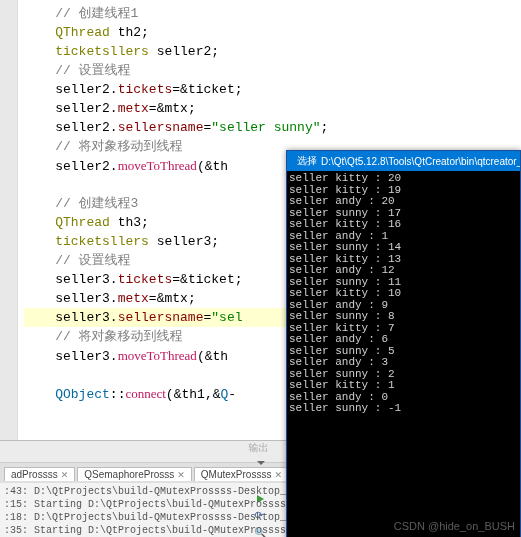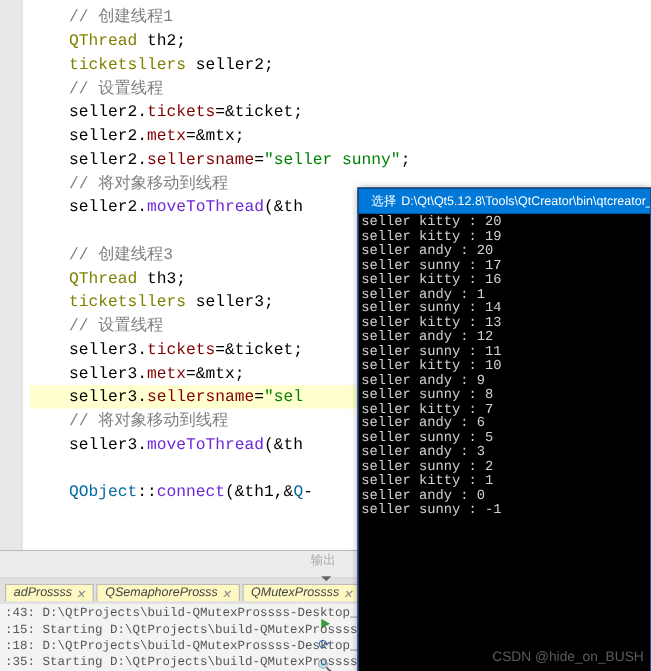--- a/index.html
+++ b/index.html
@@ -32,21 +32,21 @@
   }
   .code-line { height: 19px; white-space: pre; }
   .code-line.hl { background: #ffffd0; }
   .c-comment { color: #808080; }
   .c-type    { color: #808000; }
   .c-ident   { color: #000; }
   .c-member  { color: #800000; }
   .c-op      { color: #000; }
   .c-string  { color: #008000; }
   .c-class   { color: #0369a1; }
-  .c-func    { color: #6d28d9; }
+  .c-func    { color: #be185d; font-family: Liberation Serif, serif; }
 
   
   .bottom {
     position: absolute;
     left: 0; top: 440px;
     width: 521px; height: 97px;
     background: #f3f3f3;
     border-top: 1px solid #bbb;
     font-family: Arial, sans-serif;
   }
@@ -84,28 +84,27 @@
   .tabs {
     display: flex;
     height: 20px;
     gap: 2px;
     background: #e0e0e0;
     padding: 2px 4px 0 4px;
     font-size: 10px;
     align-items: center;
   }
   .tab {
-    background: #fef9c3;
+    background: #ffffff;
     border: 1px solid #bcbcbc;
     border-bottom: none;
     padding: 1px 6px;
     display: flex;
     align-items: center;
     gap: 3px;
-    font-style: italic;
     color: #444;
   }
   .tab-close {
     font-size: 9px;
     color: #888;
   }
   .log-area {
     padding: 2px 4px;
     font-family: "Courier New", monospace;
     font-size: 10px;

